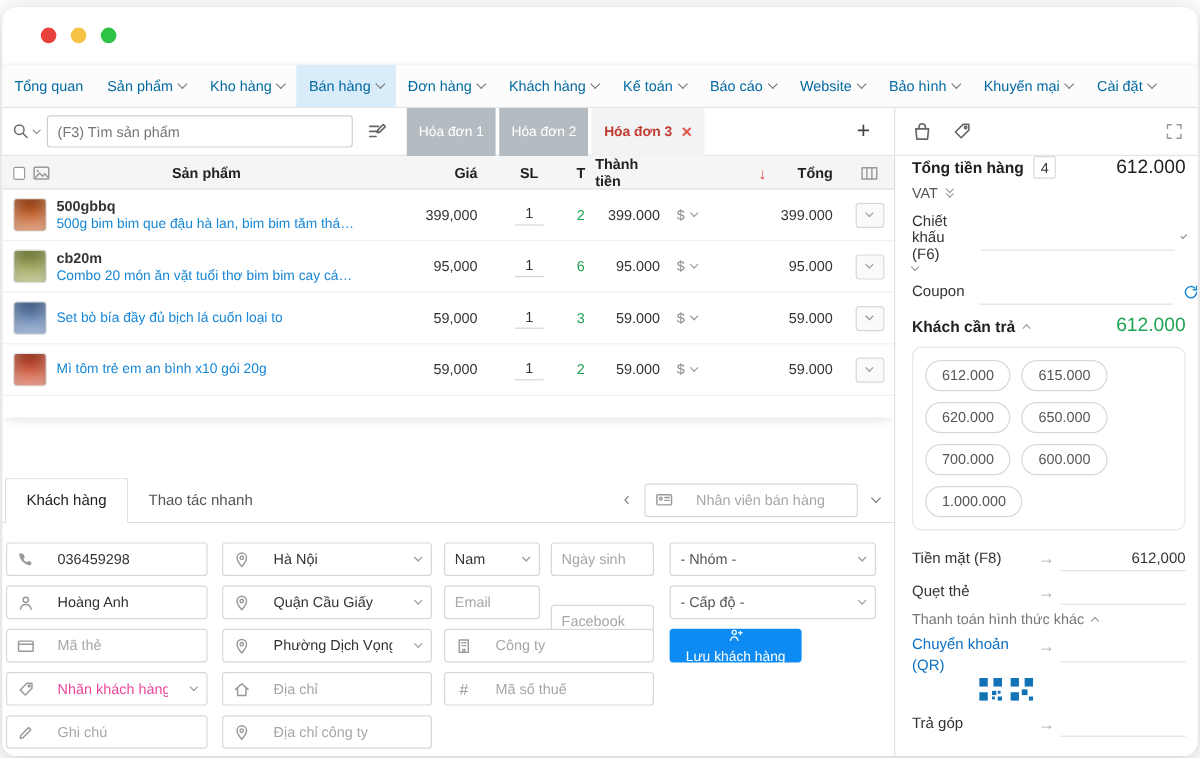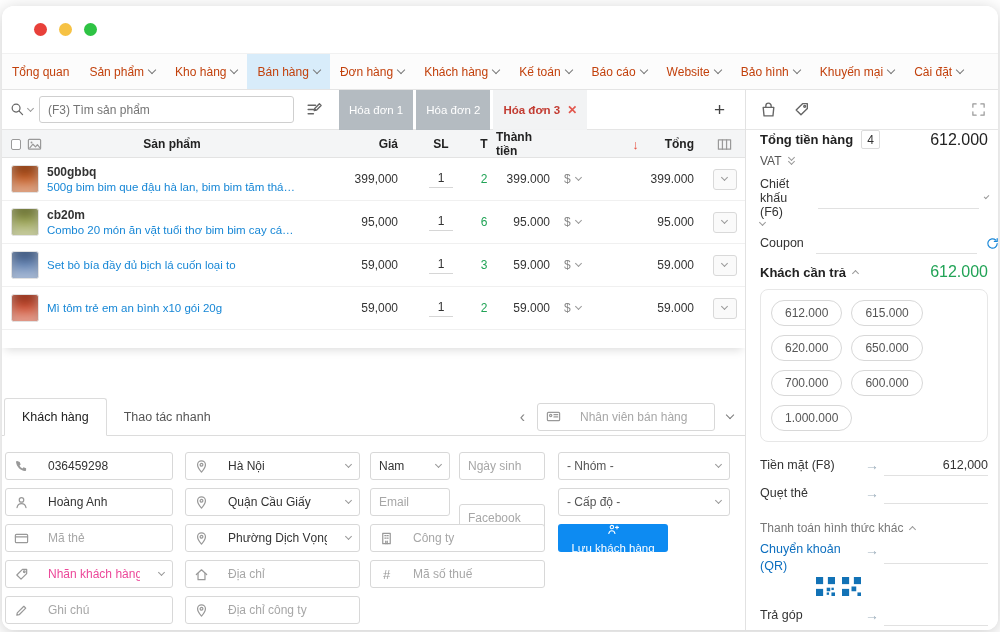--- a/index.html
+++ b/index.html
@@ -8,21 +8,21 @@
   .window{position:absolute;left:2px;right:2px;top:6px;bottom:2px;background:#fff;
     border-radius:12px;box-shadow:0 3px 18px rgba(0,0,0,.20);overflow:hidden}
 
   
   .titlebar{position:absolute;left:0;right:0;top:0;height:48px;background:#fff;border-bottom:1px solid #f1f1f1}
   .traffic{position:absolute;left:32px;top:17px;display:flex;gap:12px}
   .dot{width:13px;height:13px;border-radius:50%;cursor:pointer}
 
   
   .nav{position:absolute;left:0;right:0;top:48px;height:36px;display:flex;align-items:stretch;
-    background:#fcfcfc;border-bottom:1px solid #e4e4e4;font-size:12px;color:#c2410c}
+    background:#fcfcfc;border-bottom:1px solid #e4e4e4;font-size:12px;color:#0369a1}
   .nav-item{display:flex;align-items:center;gap:5px;padding:0 10px;cursor:pointer;white-space:nowrap}
   .nav-item.active{background:#d8ecfa}
 
   .chev{display:inline-block;width:6px;height:6px;border-right:1.4px solid #7a7a7a;
     border-bottom:1.4px solid #7a7a7a;transform:rotate(45deg);margin-top:-3px}
   .chev.sm{width:5px;height:5px;border-color:#999}
   .chev.up{transform:rotate(225deg);margin-top:3px}
   .dblchev{display:inline-flex;flex-direction:column;margin-left:7px}
   .dblchev .chev{width:5px;height:5px}
   .dblchev .chev+ .chev{margin-top:-1px}
@@ -568,21 +568,21 @@
         <span class="pay-arrow">→</span>
         <input class="uline payval" value="612,000" style="">
       </div>
 
       <div class="rp-row" style="margin-top:6px">
         <span class="pay-label">Quẹt thẻ</span>
         <span class="pay-arrow">→</span>
         <input class="uline payval" style="">
       </div>
 
-      <div class="rp-row" style="margin-top:17px">
+      <div class="rp-row" style="margin-top:5px">
         <span class="muted">Thanh toán hình thức khác</span>
         <i class="chev sm up" style="margin-left:7px"></i>
       </div>
 
       <div class="rp-row" style="margin-top:7px;align-items:flex-start">
         <div class="pay-label two">
           <span class="blue">Chuyển khoản</span>
           <span class="blue">(QR)</span>
         </div>
         <span class="pay-arrow">→</span>

